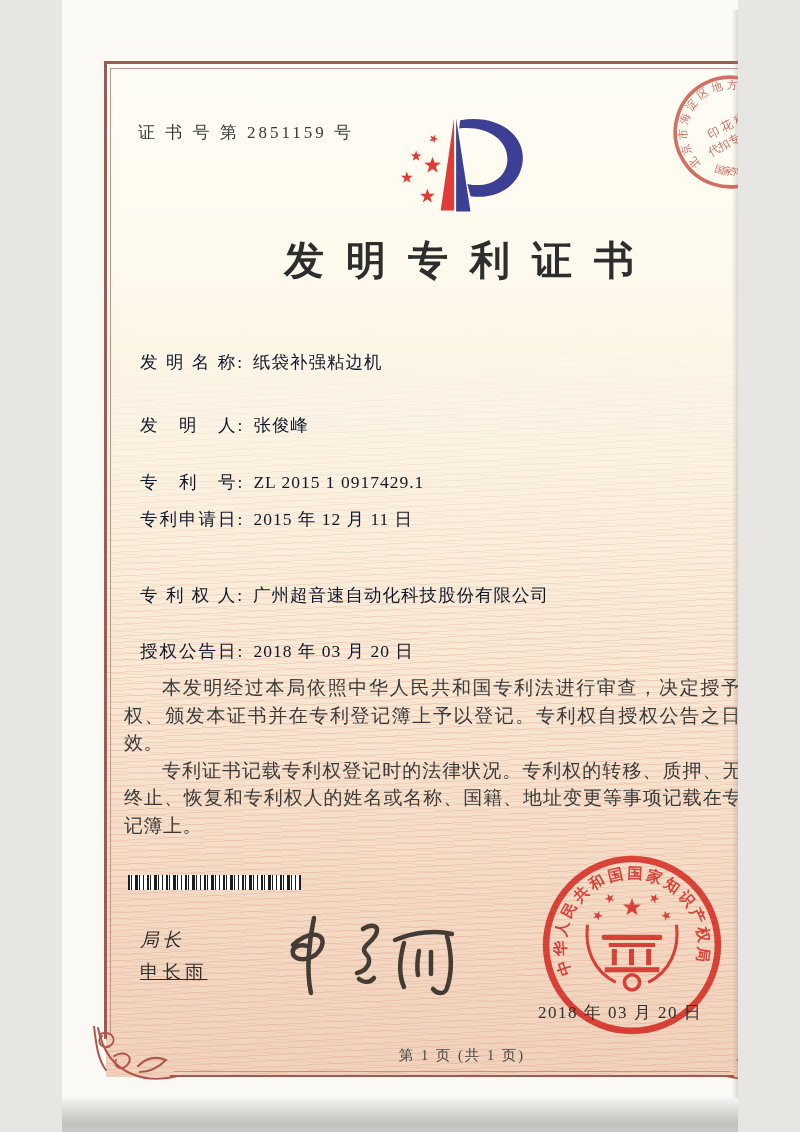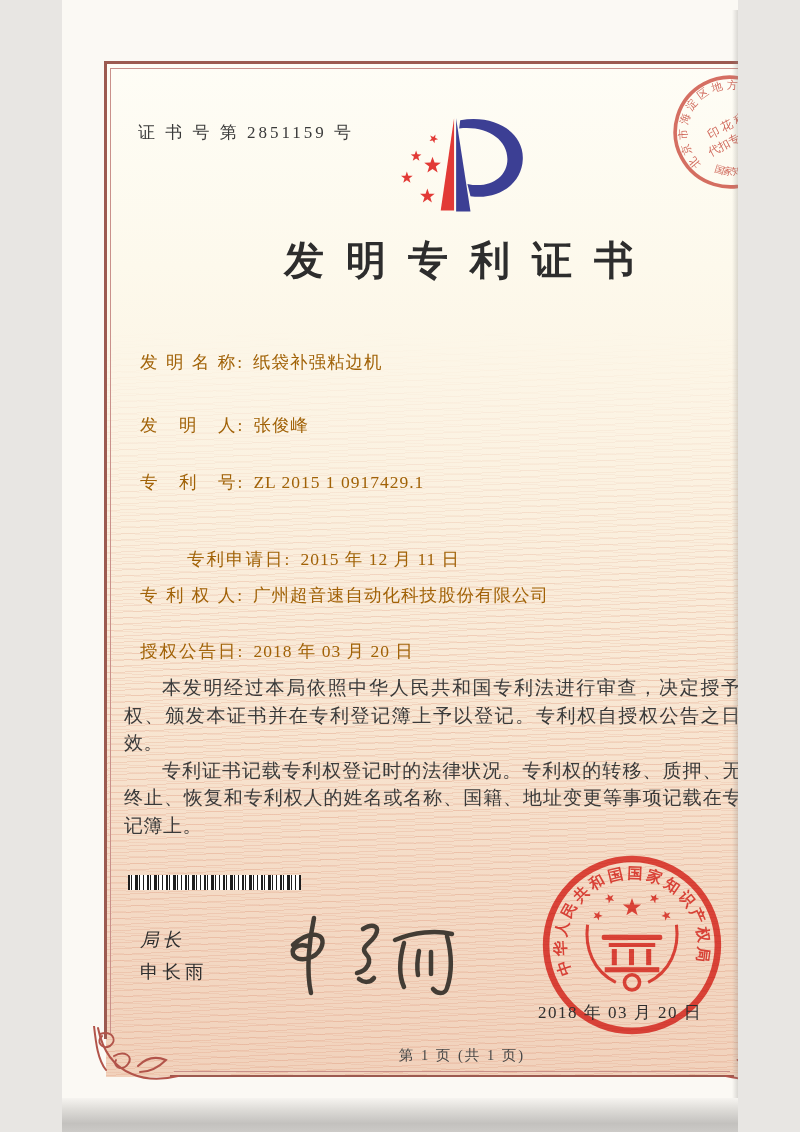--- a/index.html
+++ b/index.html
@@ -23,35 +23,35 @@
       repeating-linear-gradient(183deg,rgba(219,138,108,.14) 0 1px,rgba(219,138,108,0) 1px 7px);
     -webkit-mask-image:linear-gradient(180deg,transparent 0%,#000 45%);
     mask-image:linear-gradient(180deg,transparent 0%,#000 45%);}
   
   .fr{position:absolute;background:#9c5a50;}
   .fr-thin{position:absolute;background:#c9908a;}
   
   .cert-no{position:absolute;left:76px;top:121px;font-size:17px;letter-spacing:3px;color:#3a3a3a;}
   .title{position:absolute;left:0;top:233px;width:800px;text-align:center;
     font-size:40px;font-weight:600;letter-spacing:22px;padding-left:16px;box-sizing:border-box;color:#2d2d2d;}
-  .field{position:absolute;left:78px;font-size:17.5px;color:#a16207;white-space:nowrap;}
+  .field{position:absolute;left:78px;font-size:17.5px;color:#0f172a;white-space:nowrap;}
   .field .lab{letter-spacing:2px;}
   .field .val{margin-left:9px;letter-spacing:1px;}
   .paras{position:absolute;left:62px;top:674px;width:658px;font-size:19px;
     line-height:27.5px;color:#3a3a3a;text-align:justify;letter-spacing:.5px;}
   .paras p{margin:0;text-indent:2em;}
   .barcode{position:absolute;left:66px;top:875px;width:173px;height:15px;
     background:repeating-linear-gradient(90deg,
       #1d1d1d 0 2px,#fff 2px 3px,#1d1d1d 3px 4px,#fff 4px 7px,
       #1d1d1d 7px 10px,#fff 10px 11px,#1d1d1d 11px 12px,#fff 12px 15px,
       #1d1d1d 15px 16px,#fff 16px 19px);}
   .officer-title{position:absolute;left:78px;top:927px;font-size:18.5px;letter-spacing:4px;color:#2e2e2e;
     font-family:"Liberation Sans","DejaVu Sans",sans-serif;font-style:italic;}
   .officer-name{position:absolute;left:78px;top:959px;font-size:18.5px;letter-spacing:4px;color:#2e2e2e;
-    font-family:"Liberation Sans","DejaVu Sans",sans-serif;}
+    font-family:"Liberation Sans","DejaVu Sans",sans-serif;text-decoration:underline;}
   .seal-date{position:absolute;left:476px;top:1001px;font-size:17px;letter-spacing:1.5px;color:#2f2f2f;z-index:6;}
   .footer{position:absolute;left:0;top:1046px;width:800px;text-align:center;
     font-size:14.5px;letter-spacing:2px;color:#474747;}
   .abs{position:absolute;}
   .stamp{mix-blend-mode:multiply;}
 </style>
 </head>
 <body>
 
 <div class="page">
@@ -129,21 +129,21 @@
 
   <div class="field" style="top:350px;">
     <span class="lab">发 明 名 称:</span><span class="val">纸袋补强粘边机</span>
   </div>
   <div class="field" style="top:413px;">
     <span class="lab">发　明　人:</span><span class="val">张俊峰</span>
   </div>
   <div class="field" style="top:470px;">
     <span class="lab">专　利　号:</span><span class="val">ZL 2015 1 0917429.1</span>
   </div>
-  <div class="field" style="top:547px;margin-left:47px;">
+  <div class="field" style="top:507px;">
     <span class="lab">专利申请日:</span><span class="val">2015 年 12 月 11 日</span>
   </div>
   <div class="field" style="top:583px;">
     <span class="lab">专 利 权 人:</span><span class="val">广州超音速自动化科技股份有限公司</span>
   </div>
   <div class="field" style="top:639px;">
     <span class="lab">授权公告日:</span><span class="val">2018 年 03 月 20 日</span>
   </div>
 
   <div class="paras">

